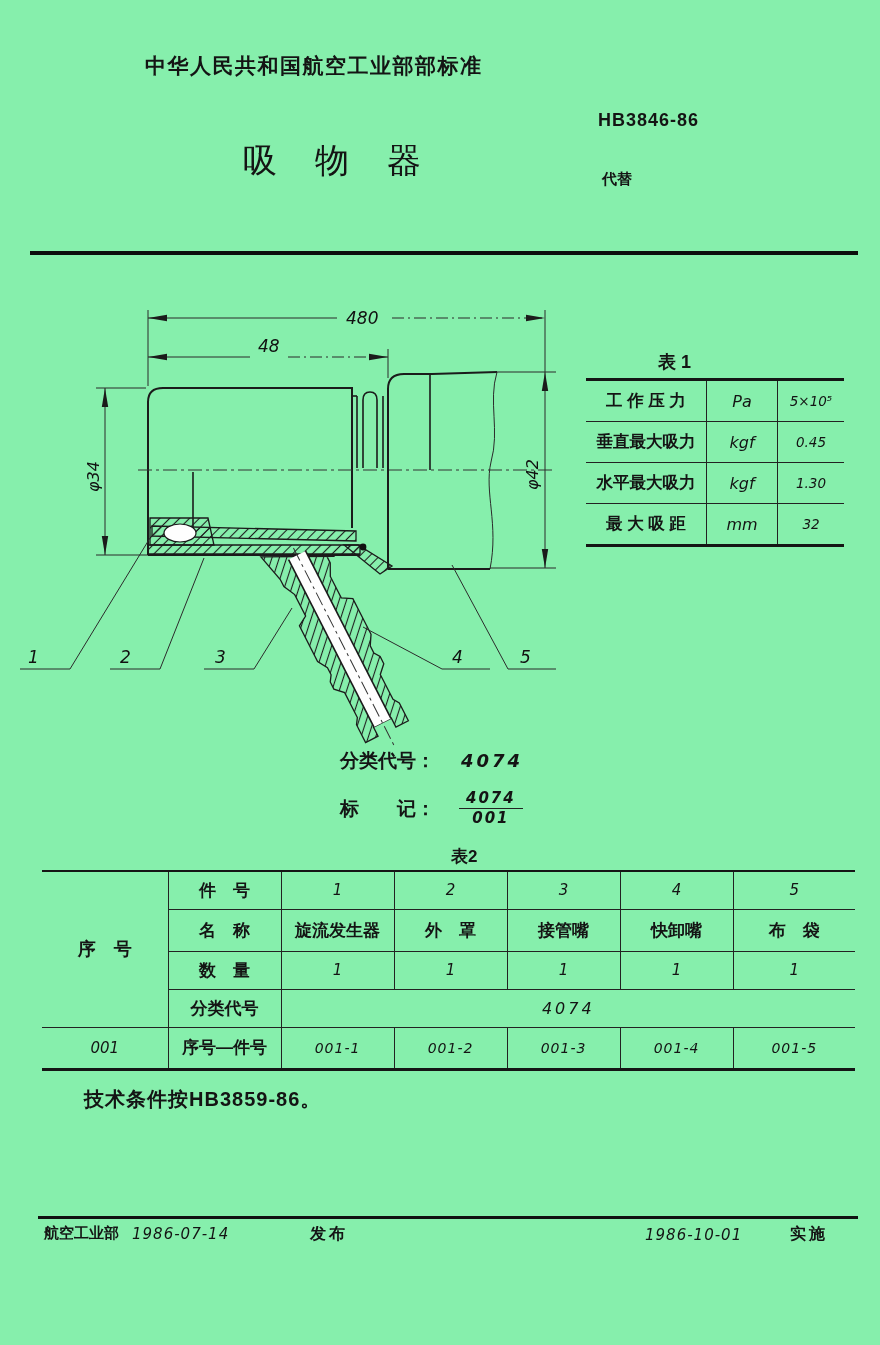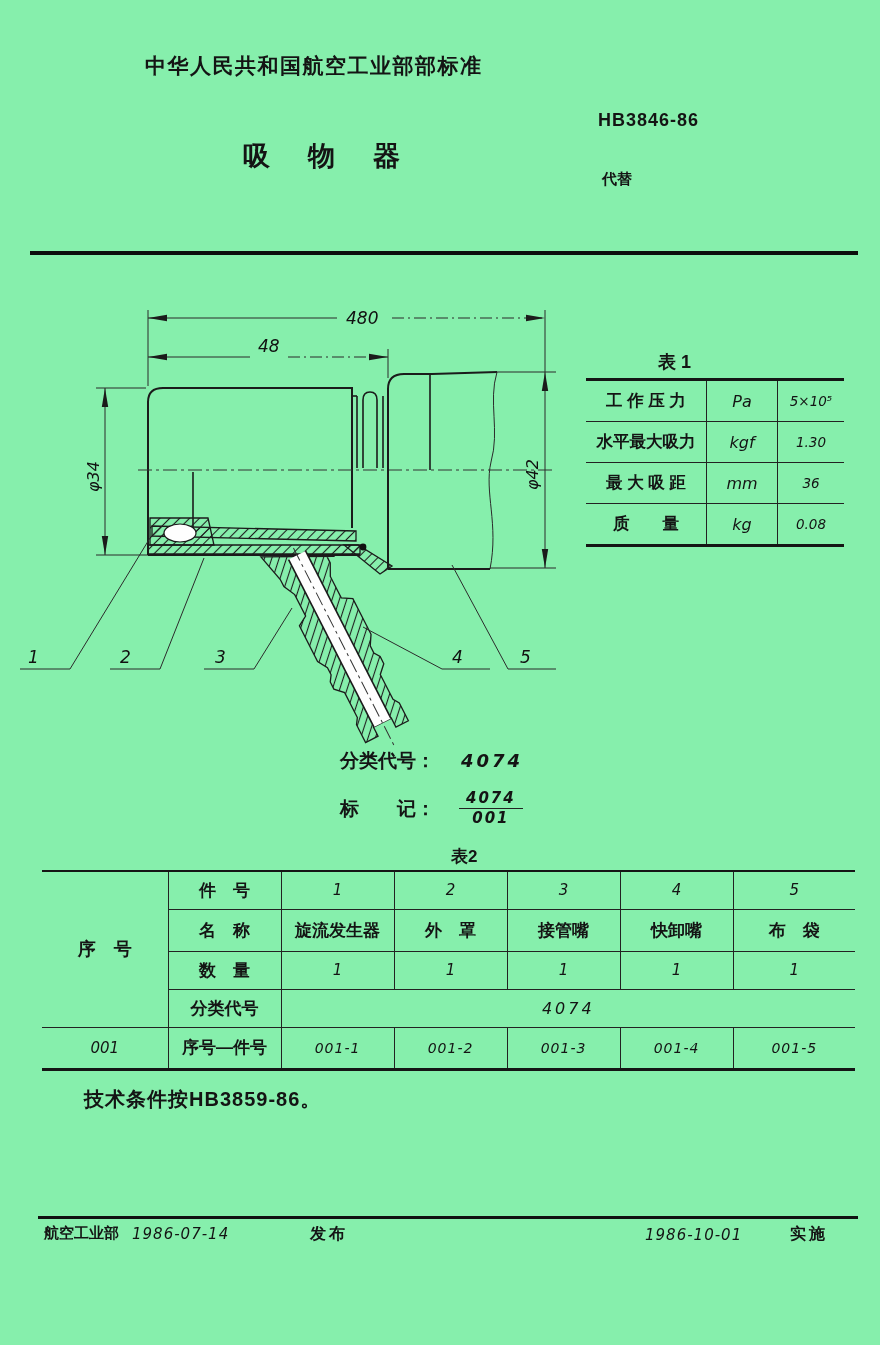--- a/index.html
+++ b/index.html
@@ -8,21 +8,21 @@
     background:#ffffff;
     font-family:"Liberation Sans","DejaVu Sans",sans-serif;
     color:#141414;
     -webkit-font-smoothing:antialiased;
   }
   .page{position:relative;width:880px;height:1345px;background:#86efac;overflow:hidden;}
 
   
   .org-title{position:absolute;left:145px;top:52px;font-size:21px;font-weight:700;letter-spacing:1.5px;}
   .std-no{position:absolute;left:598px;top:110px;font-size:18px;font-weight:600;letter-spacing:1px;}
-  .doc-title{position:absolute;left:243px;top:138px;font-size:27px;font-weight:700;letter-spacing:38px;white-space:nowrap;}
+  .doc-title{position:absolute;left:243px;top:138px;font-size:34px;font-weight:400;letter-spacing:38px;white-space:nowrap;}
   .replaces{position:absolute;left:602px;top:170px;font-size:15px;font-weight:600;}
   .top-rule{position:absolute;left:30px;top:251px;width:828px;height:4px;background:#0d0d0d;}
 
   
   .hw{font-style:italic;font-family:"DejaVu Sans",sans-serif;}
 
   
   .drawing{position:absolute;left:0;top:280px;}
   .drawing .ol{fill:none;stroke:#1b1b1b;stroke-width:2;}
   .drawing .ml{fill:none;stroke:#1b1b1b;stroke-width:1.6;}
@@ -197,33 +197,33 @@
 
   <div class="t1label">表 1</div>
   <table class="t1">
     <tbody>
         <tr>
       <td class="n">工 作 压 力</td>
       <td class="u hw">Pa</td>
       <td class="v hw">5×10⁵</td>
     </tr>
     <tr>
+      <td class="n">垂直最大吸力</td>
+      <td class="u hw">kgf</td>
+      <td class="v hw">0.45</td>
+    </tr>
+    <tr>
       <td class="n">水平最大吸力</td>
       <td class="u hw">kgf</td>
       <td class="v hw">1.30</td>
     </tr>
     <tr>
       <td class="n">最 大 吸 距</td>
       <td class="u hw">mm</td>
-      <td class="v hw">36</td>
-    </tr>
-    <tr>
-      <td class="n">质　　量</td>
-      <td class="u hw">kg</td>
-      <td class="v hw">0.08</td>
+      <td class="v hw">32</td>
     </tr>
   </tbody>
     </table>
 
   <div class="classline">
     <span>分类代号：</span><span class="val hw">4074</span>
   </div>
   <div class="markline">
     <span>标　　记：</span>
     <span class="frac">

